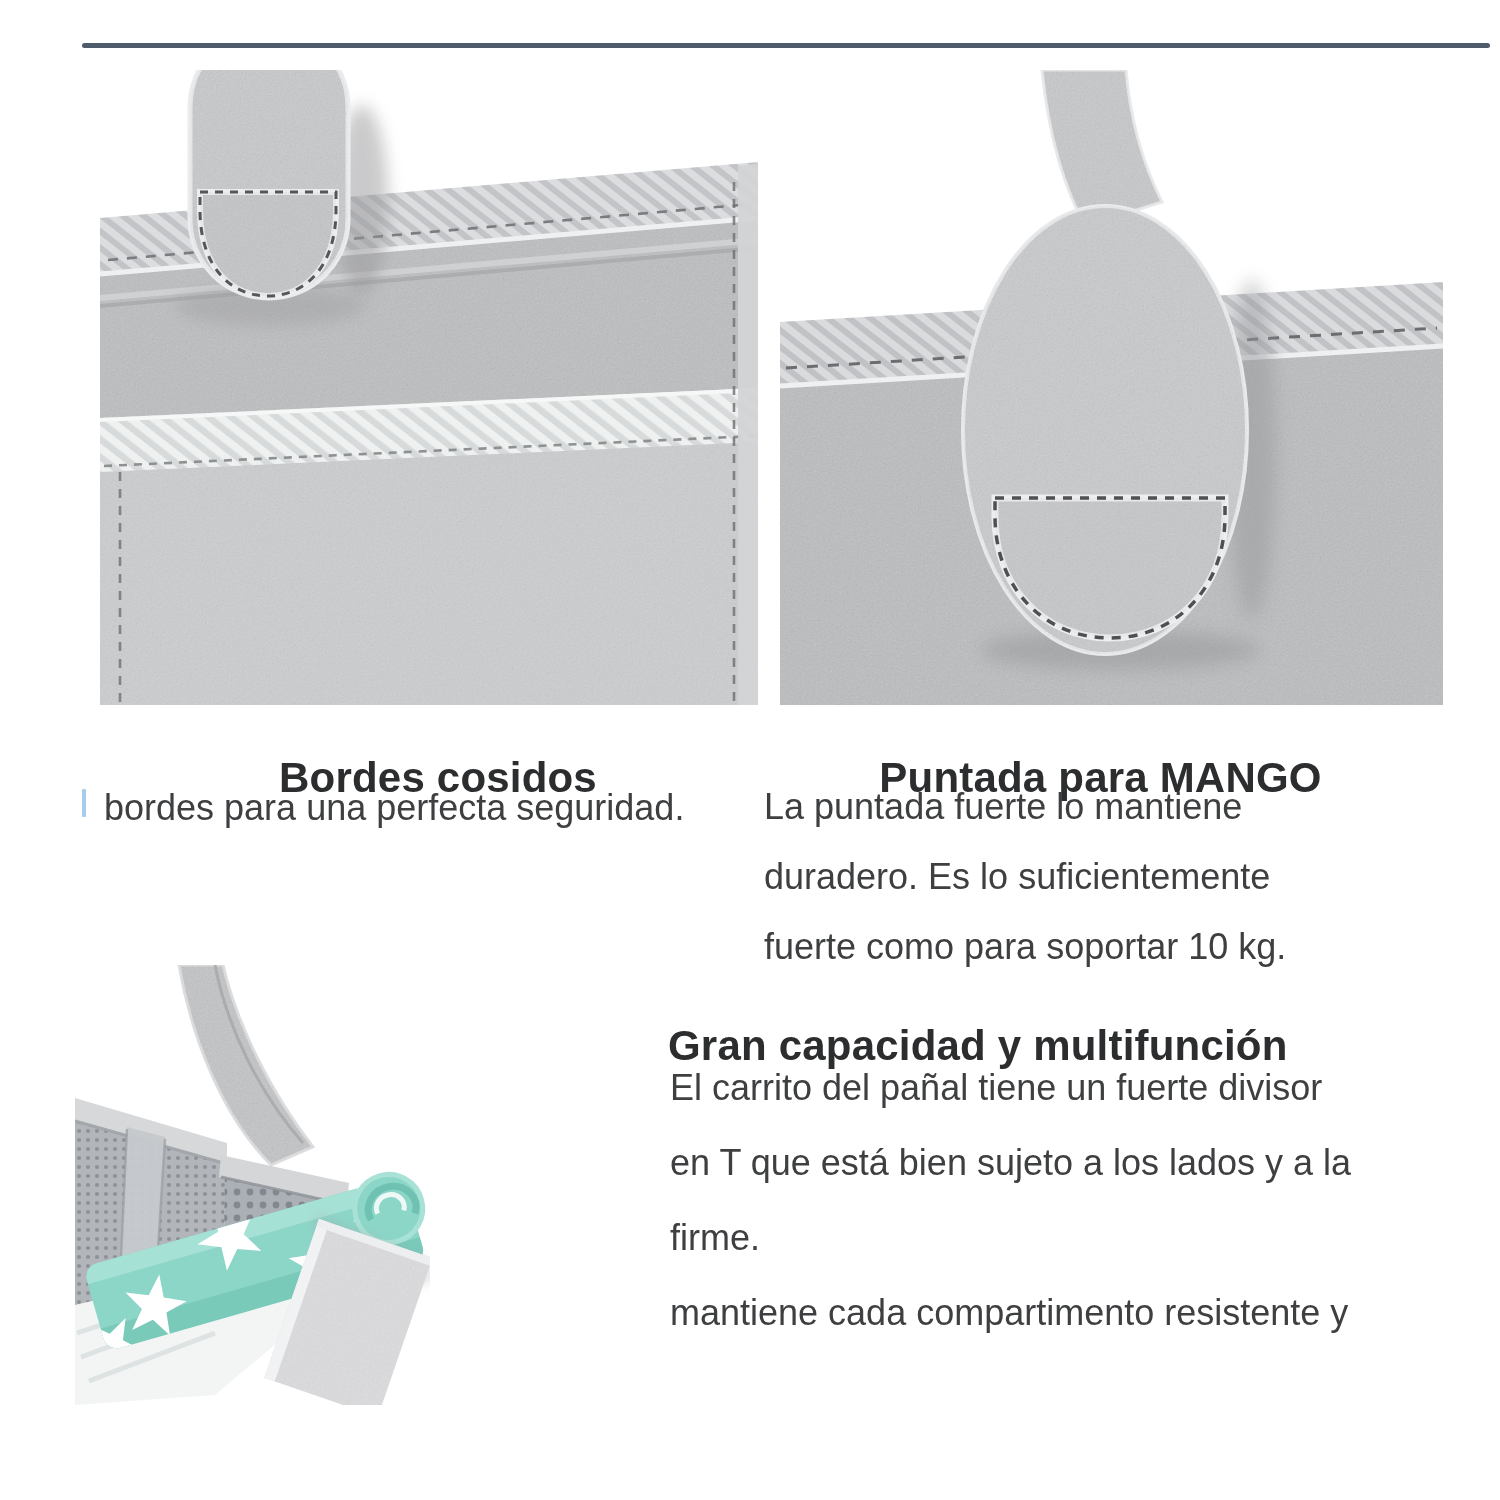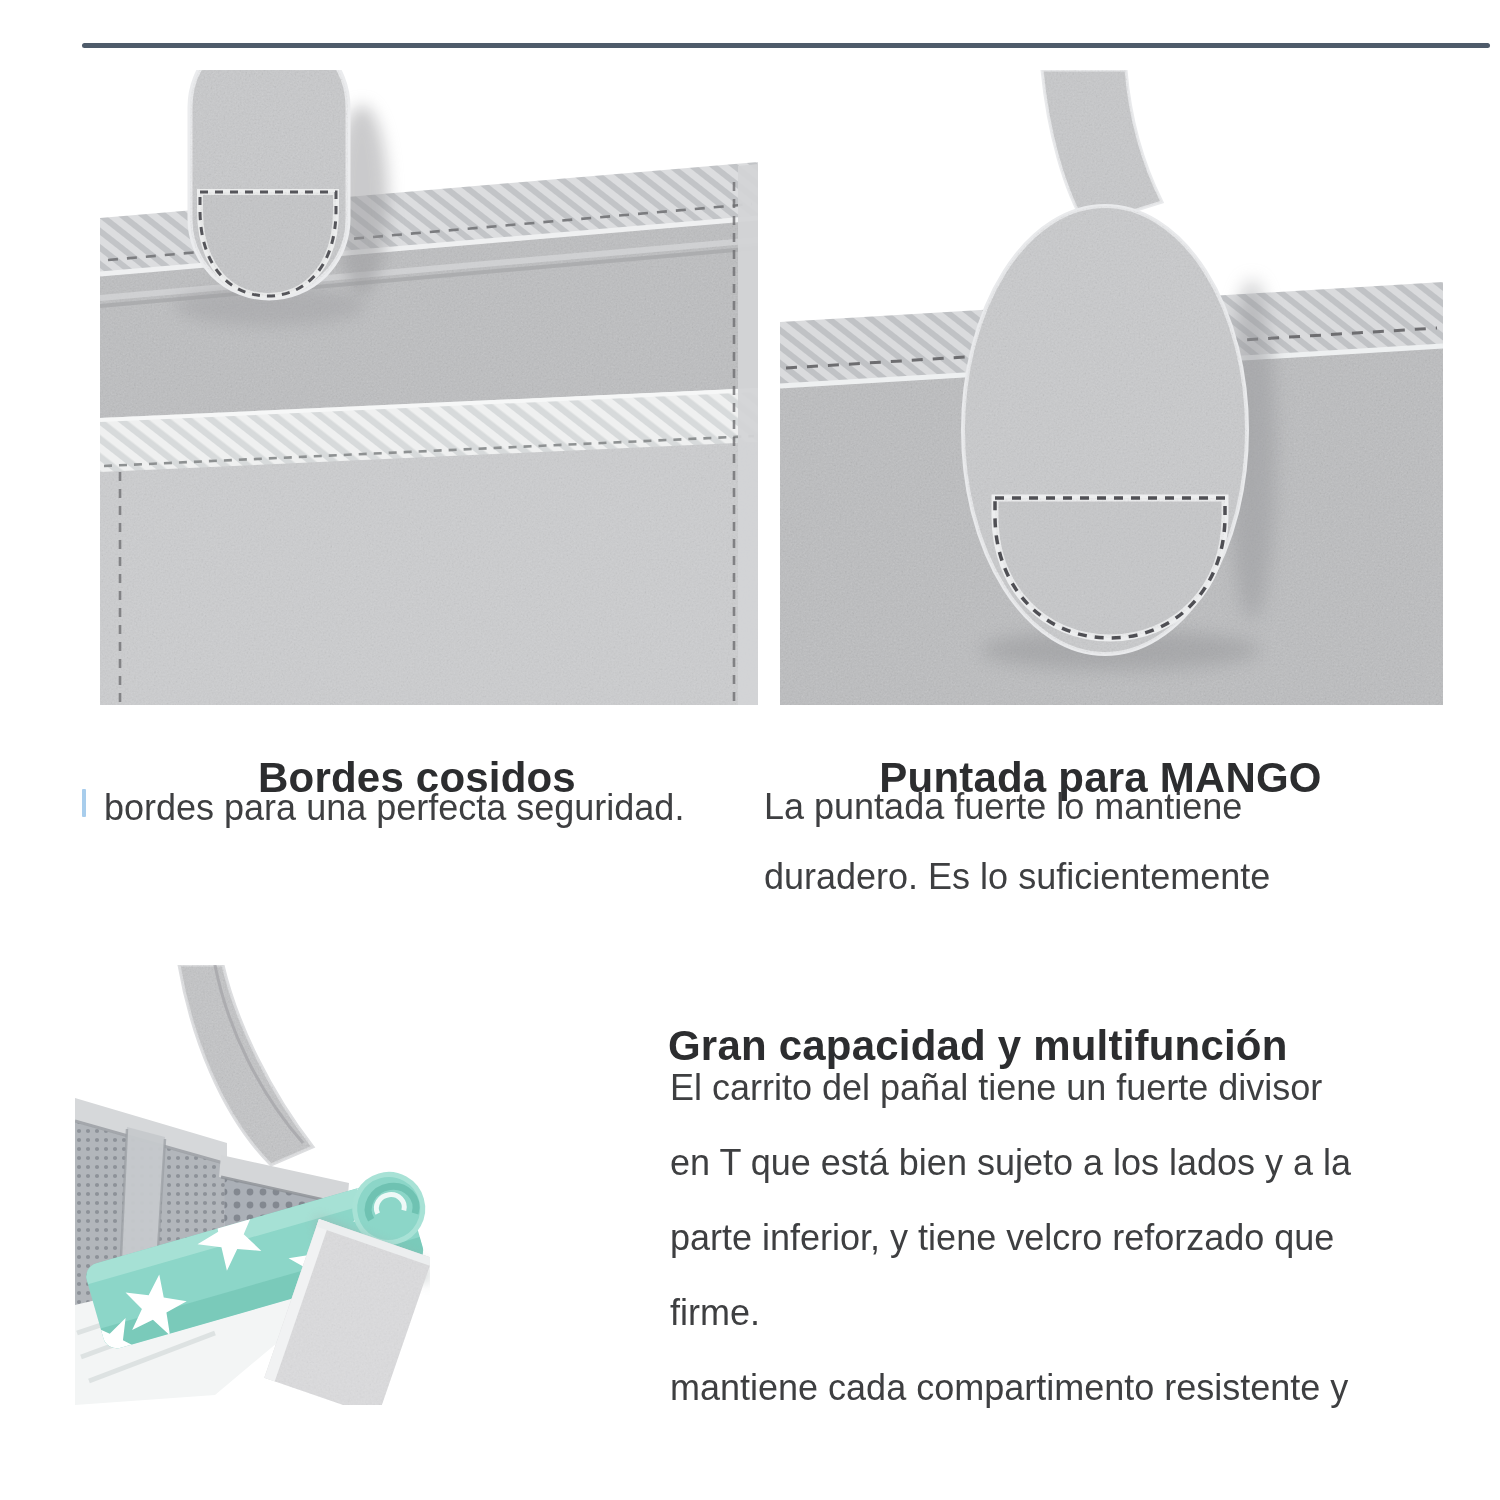--- a/index.html
+++ b/index.html
@@ -20,21 +20,21 @@
   }
   figure{margin:0;}
   .photo-left{left:100px;top:70px;width:658px;height:635px;}
   .photo-right{left:780px;top:70px;width:663px;height:635px;}
   .photo-bottom{left:75px;top:965px;width:355px;height:440px;}
   .feature-title{
     font-weight:bold;font-size:42px;line-height:48px;
     color:#2c2d2f;letter-spacing:0.2px;white-space:nowrap;
   }
   .feature-title.centered{text-align:center;}
-  .title-left{left:88px;top:712px;width:658px;}
+  .title-left{left:109px;top:712px;width:658px;}
   .title-right{left:769px;top:712px;width:663px;}
   .title-bottom{left:668px;top:980px;width:800px;}
   .feature-body{font-size:36px;color:#3e3f41;}
   .feature-body .line{white-space:nowrap;}
   .body-left{left:104px;top:770px;width:690px;line-height:75px;}
   .body-right{left:764px;top:772px;width:700px;line-height:70px;}
   .body-bottom{left:670px;top:1050px;width:800px;line-height:75px;}
 </style>
 </head>
 <body>
@@ -150,20 +150,21 @@
 
 <div class="abs accent-tick"></div>
 
 <div class="abs feature-body body-left">
   <div class="line">bordes para una perfecta seguridad.</div>
 </div>
 
 <div class="abs feature-body body-right">
   <div class="line">La puntada fuerte lo mantiene</div>
   <div class="line">duradero. Es lo suficientemente</div>
+  <div class="line">fuerte como para soportar 10 kg.</div>
 </div>
 
 <figure class="abs photo-bottom">
 <svg width="355" height="440" viewBox="0 0 355 440">
   <defs>
     <filter id="feltC" x="-5%" y="-5%" width="110%" height="110%">
       <feTurbulence type="fractalNoise" baseFrequency="0.6" numOctaves="3" stitchTiles="stitch" result="n"></feTurbulence>
       <feColorMatrix in="n" type="saturate" values="0" result="g"></feColorMatrix>
       <feComponentTransfer in="g" result="gc">
             <feFuncA type="linear" slope="0.65" intercept="0"></feFuncA>
@@ -243,16 +244,15 @@
     </g>
   </g>
 </svg>
 </figure>
 
 <h3 class="abs feature-title title-bottom">Gran capacidad y multifunción</h3>
 
 <div class="abs feature-body body-bottom">
   <div class="line">El carrito del pañal tiene un fuerte divisor</div>
   <div class="line">en T que está bien sujeto a los lados y a la</div>
-  <div class="line">parte inferior, y tiene velcro reforzado que</div>
   <div class="line">firme.</div>
   <div class="line">mantiene cada compartimento resistente y</div>
 </div>
 
 </body></html>

